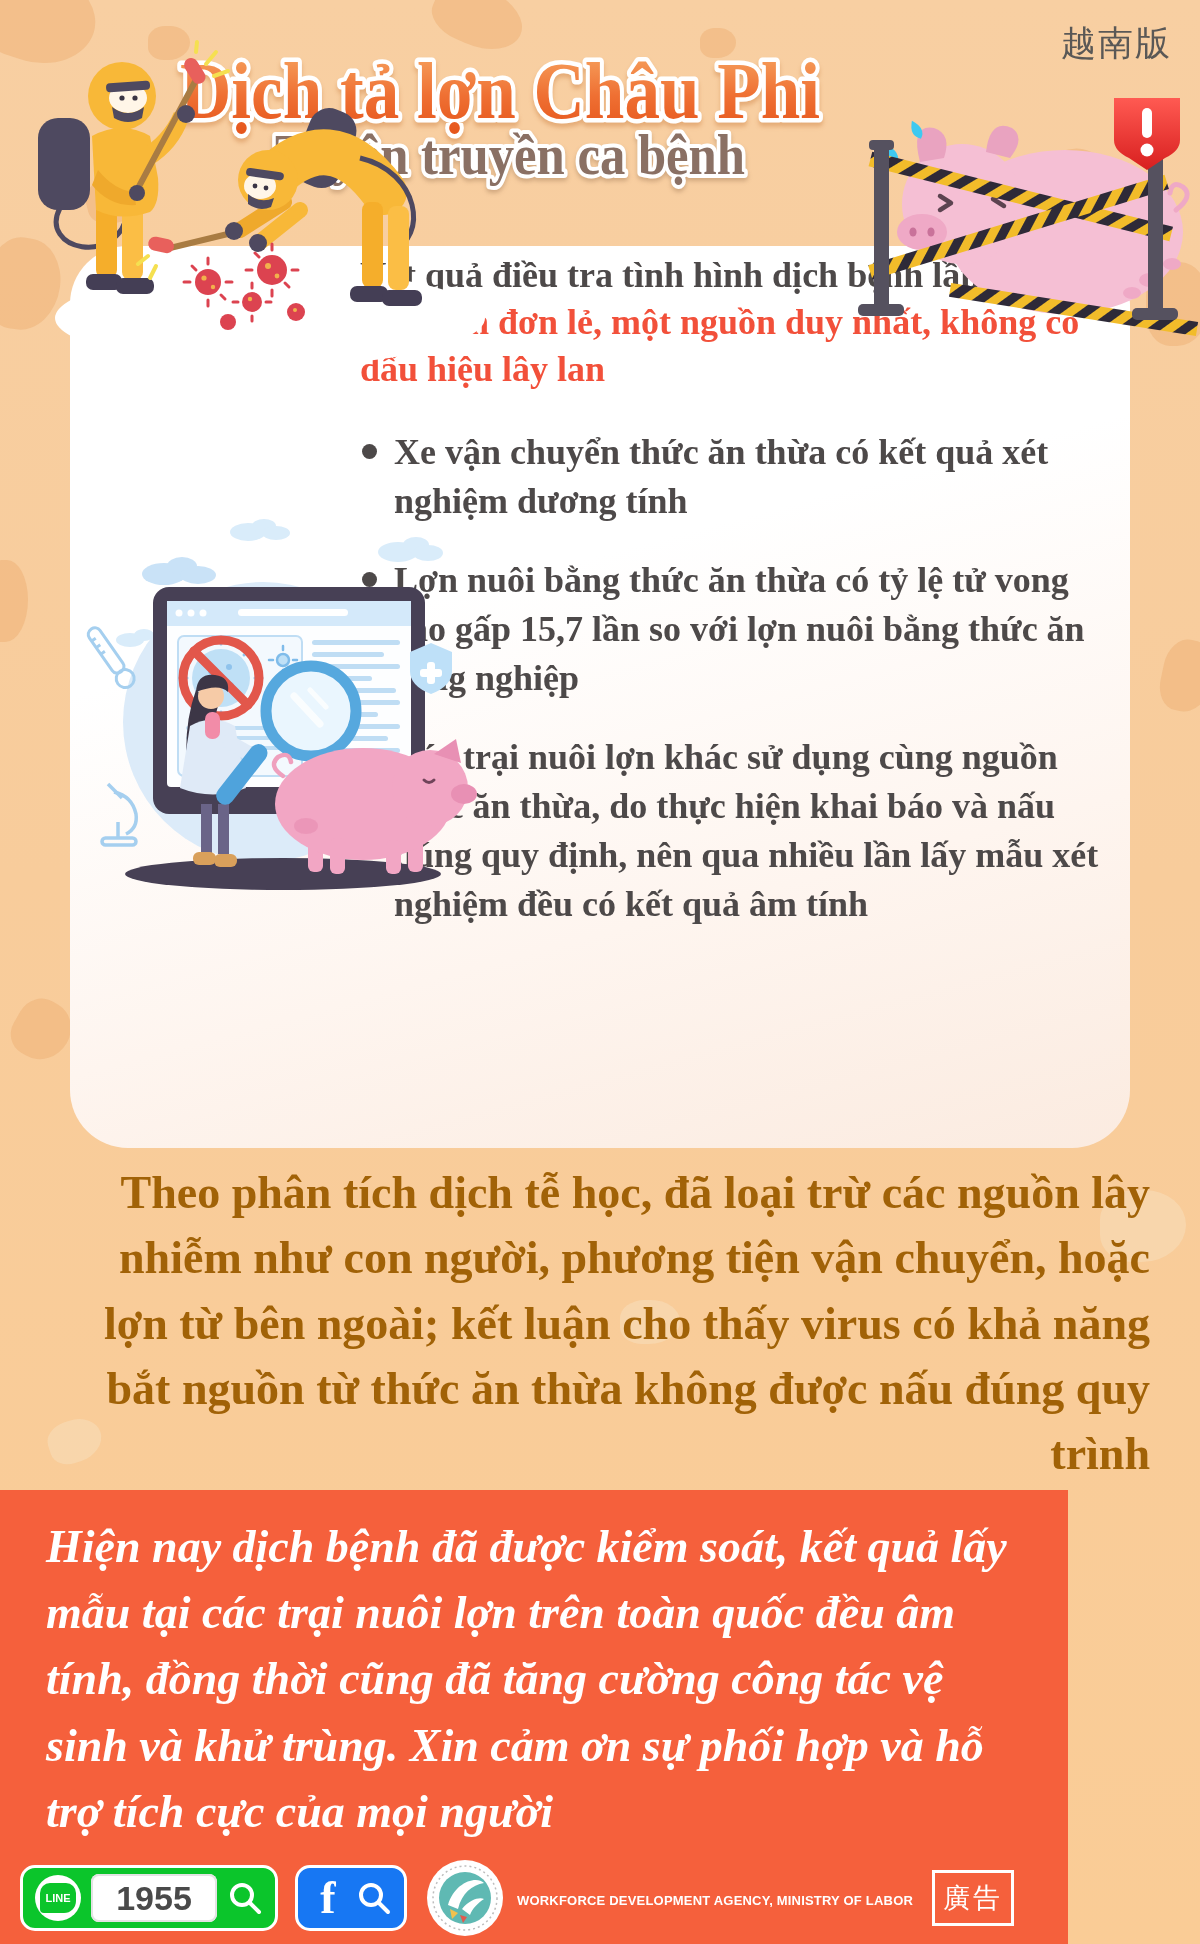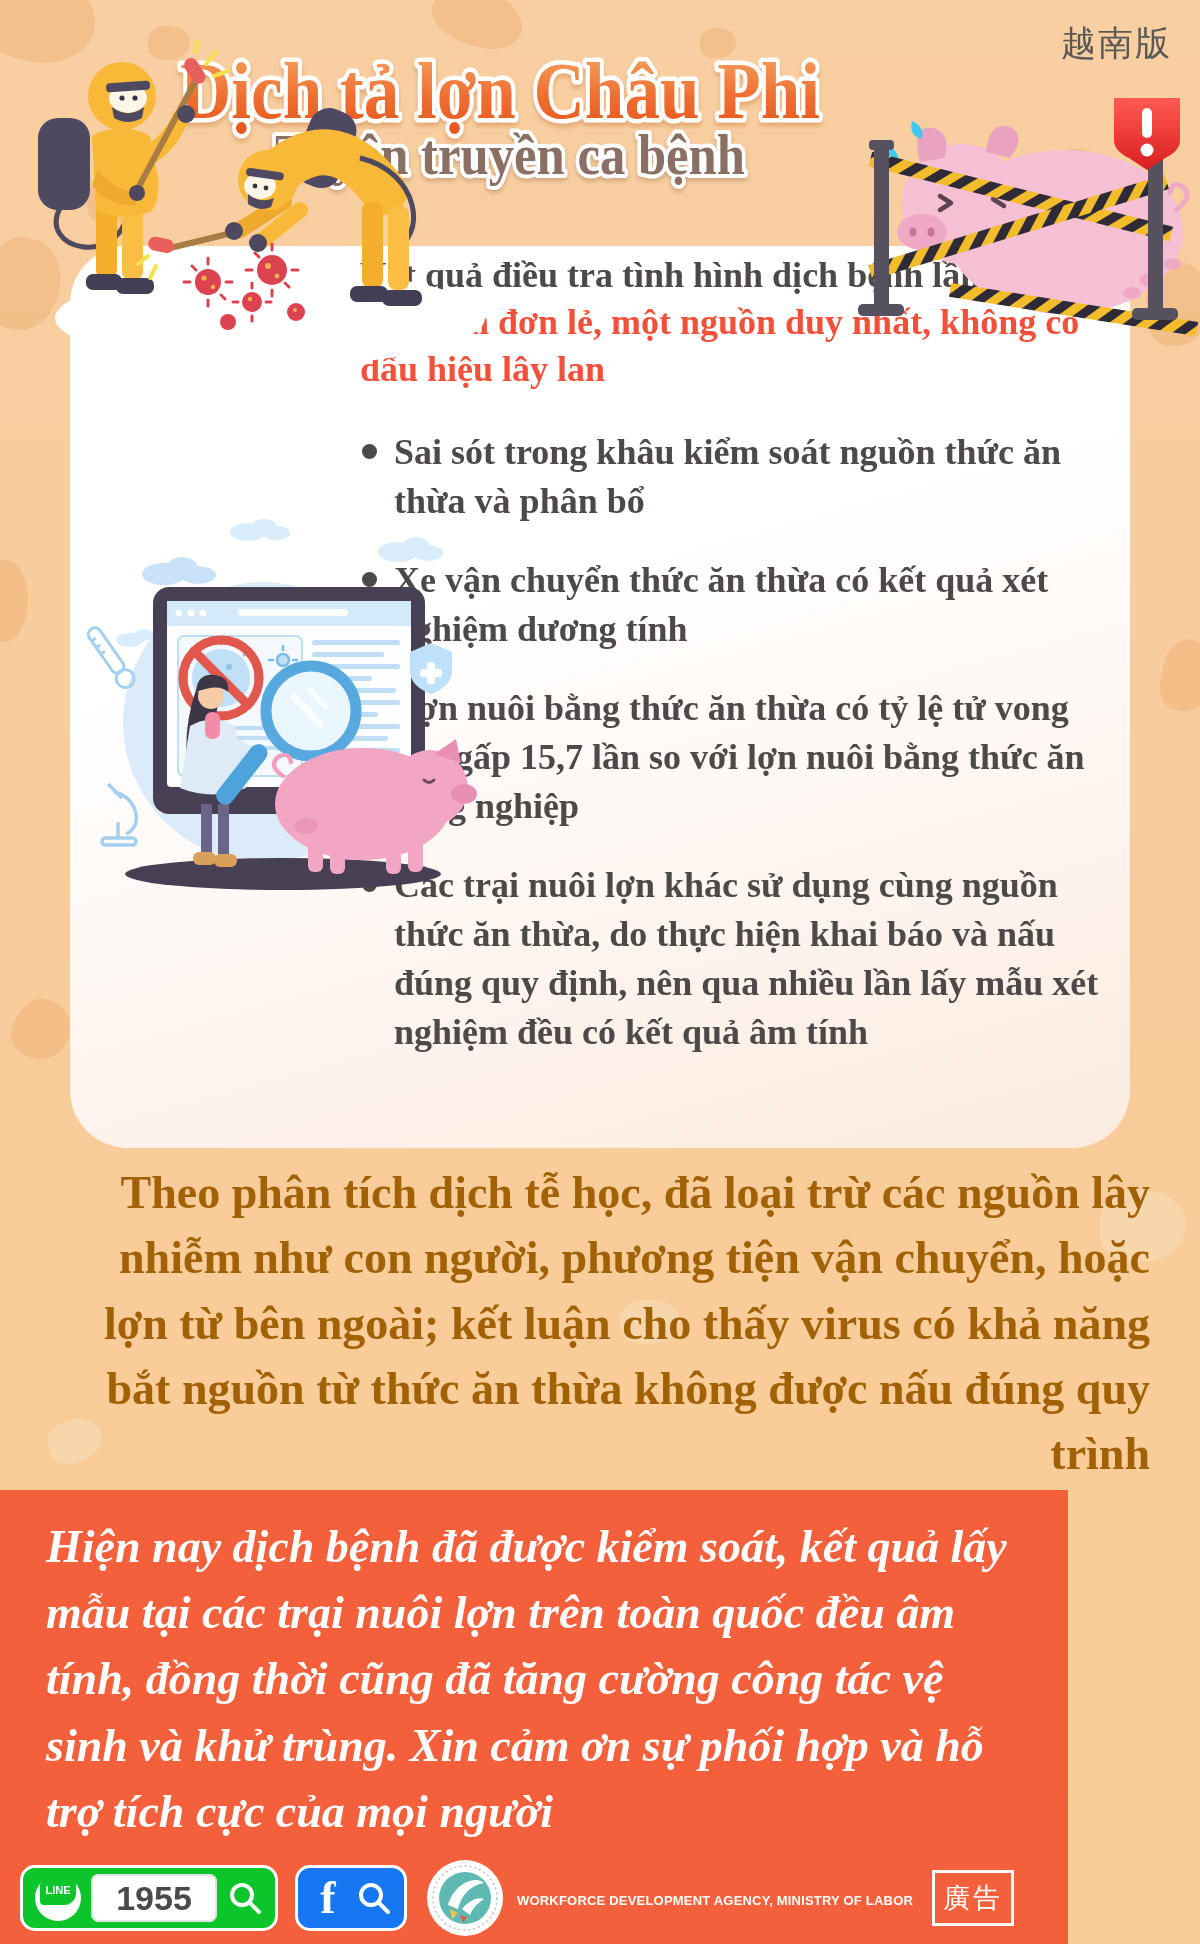--- a/index.html
+++ b/index.html
@@ -53,21 +53,21 @@
 
   
   .footer { position:absolute; left:0; top:1860px; width:1200px; height:76px; z-index:5;
             display:flex; align-items:center; padding:0 20px; gap:17px;
             font-family:"Liberation Sans","DejaVu Sans",sans-serif; }
   .pill { display:flex; align-items:center; gap:10px; height:66px; border:3px solid #FFFFFF;
           border-radius:15px; padding:0 12px; flex:none; }
   .pill.line { background:#0BC52B; }
   .pill.fb   { background:#1777F3; }
   .line-badge { width:46px; height:46px; border-radius:50%; background:#FFFFFF;
-                display:flex; justify-content:center; flex:none; }
+                display:flex; align-items:center; justify-content:center; flex:none; }
   .line-badge .bubble { width:36px; height:30px; border-radius:10px 10px 12px 4px; background:#0BC52B;
                 display:flex; align-items:center; justify-content:center;
                 color:#fff; font-size:11px; font-weight:bold; letter-spacing:0; }
   .fb-glyph { width:36px; text-align:center; color:#fff; font-size:46px; font-weight:bold;
               font-family:"Liberation Serif",serif; line-height:1; flex:none; }
   .pill-field { background:#FFFFFF; border-radius:8px; height:48px; display:flex; align-items:center;
                 justify-content:center; font-size:34px; font-weight:bold; color:#4A4A4A;
                 box-shadow:inset 0 0 0 2px #E3E3E3; flex:none; }
   .pill-field.line-val { width:126px; }
   .pill-field.fb-val { width:248px; }
@@ -262,21 +262,20 @@
     <path d="M264 6 h66 v42 q0 11 -15 18 l-18 12 l-18 -12 q-15 -7 -15 -18 Z" fill="url(#alertGrad)"></path>
     <rect x="292" y="16" width="10" height="30" rx="5" fill="#FFFFFF"></rect>
     <circle cx="297" cy="58" r="6.5" fill="#FFFFFF"></circle>
   </g>
 </svg>
 
 <section class="card">
   <div class="card-text">
     <p class="intro"><span>Kết quả điều tra tình hình dịch bệnh lần này : </span><span class="red">Ca bệnh đơn lẻ, một nguồn duy nhất, không có dấu hiệu lây lan</span></p>
     <ul class="bullets">
-      <li>Sai sót trong khâu kiểm soát nguồn thức ăn thừa và phân bổ</li>
       <li>Xe vận chuyển thức ăn thừa có kết quả xét nghiệm dương tính</li>
       <li>Lợn nuôi bằng thức ăn thừa có tỷ lệ tử vong cao gấp 15,7 lần so với lợn nuôi bằng thức ăn công nghiệp</li>
       <li>Các trại nuôi lợn khác sử dụng cùng nguồn thức ăn thừa, do thực hiện khai báo và nấu đúng quy định, nên qua nhiều lần lấy mẫu xét nghiệm đều có kết quả âm tính</li>
     </ul>
   </div>
 
   <svg class="scene-svg" viewBox="0 0 400 430">
     <circle cx="185" cy="248" r="140" fill="#DCEBF9"></circle>
 
     <g fill="#C9E2F7">

